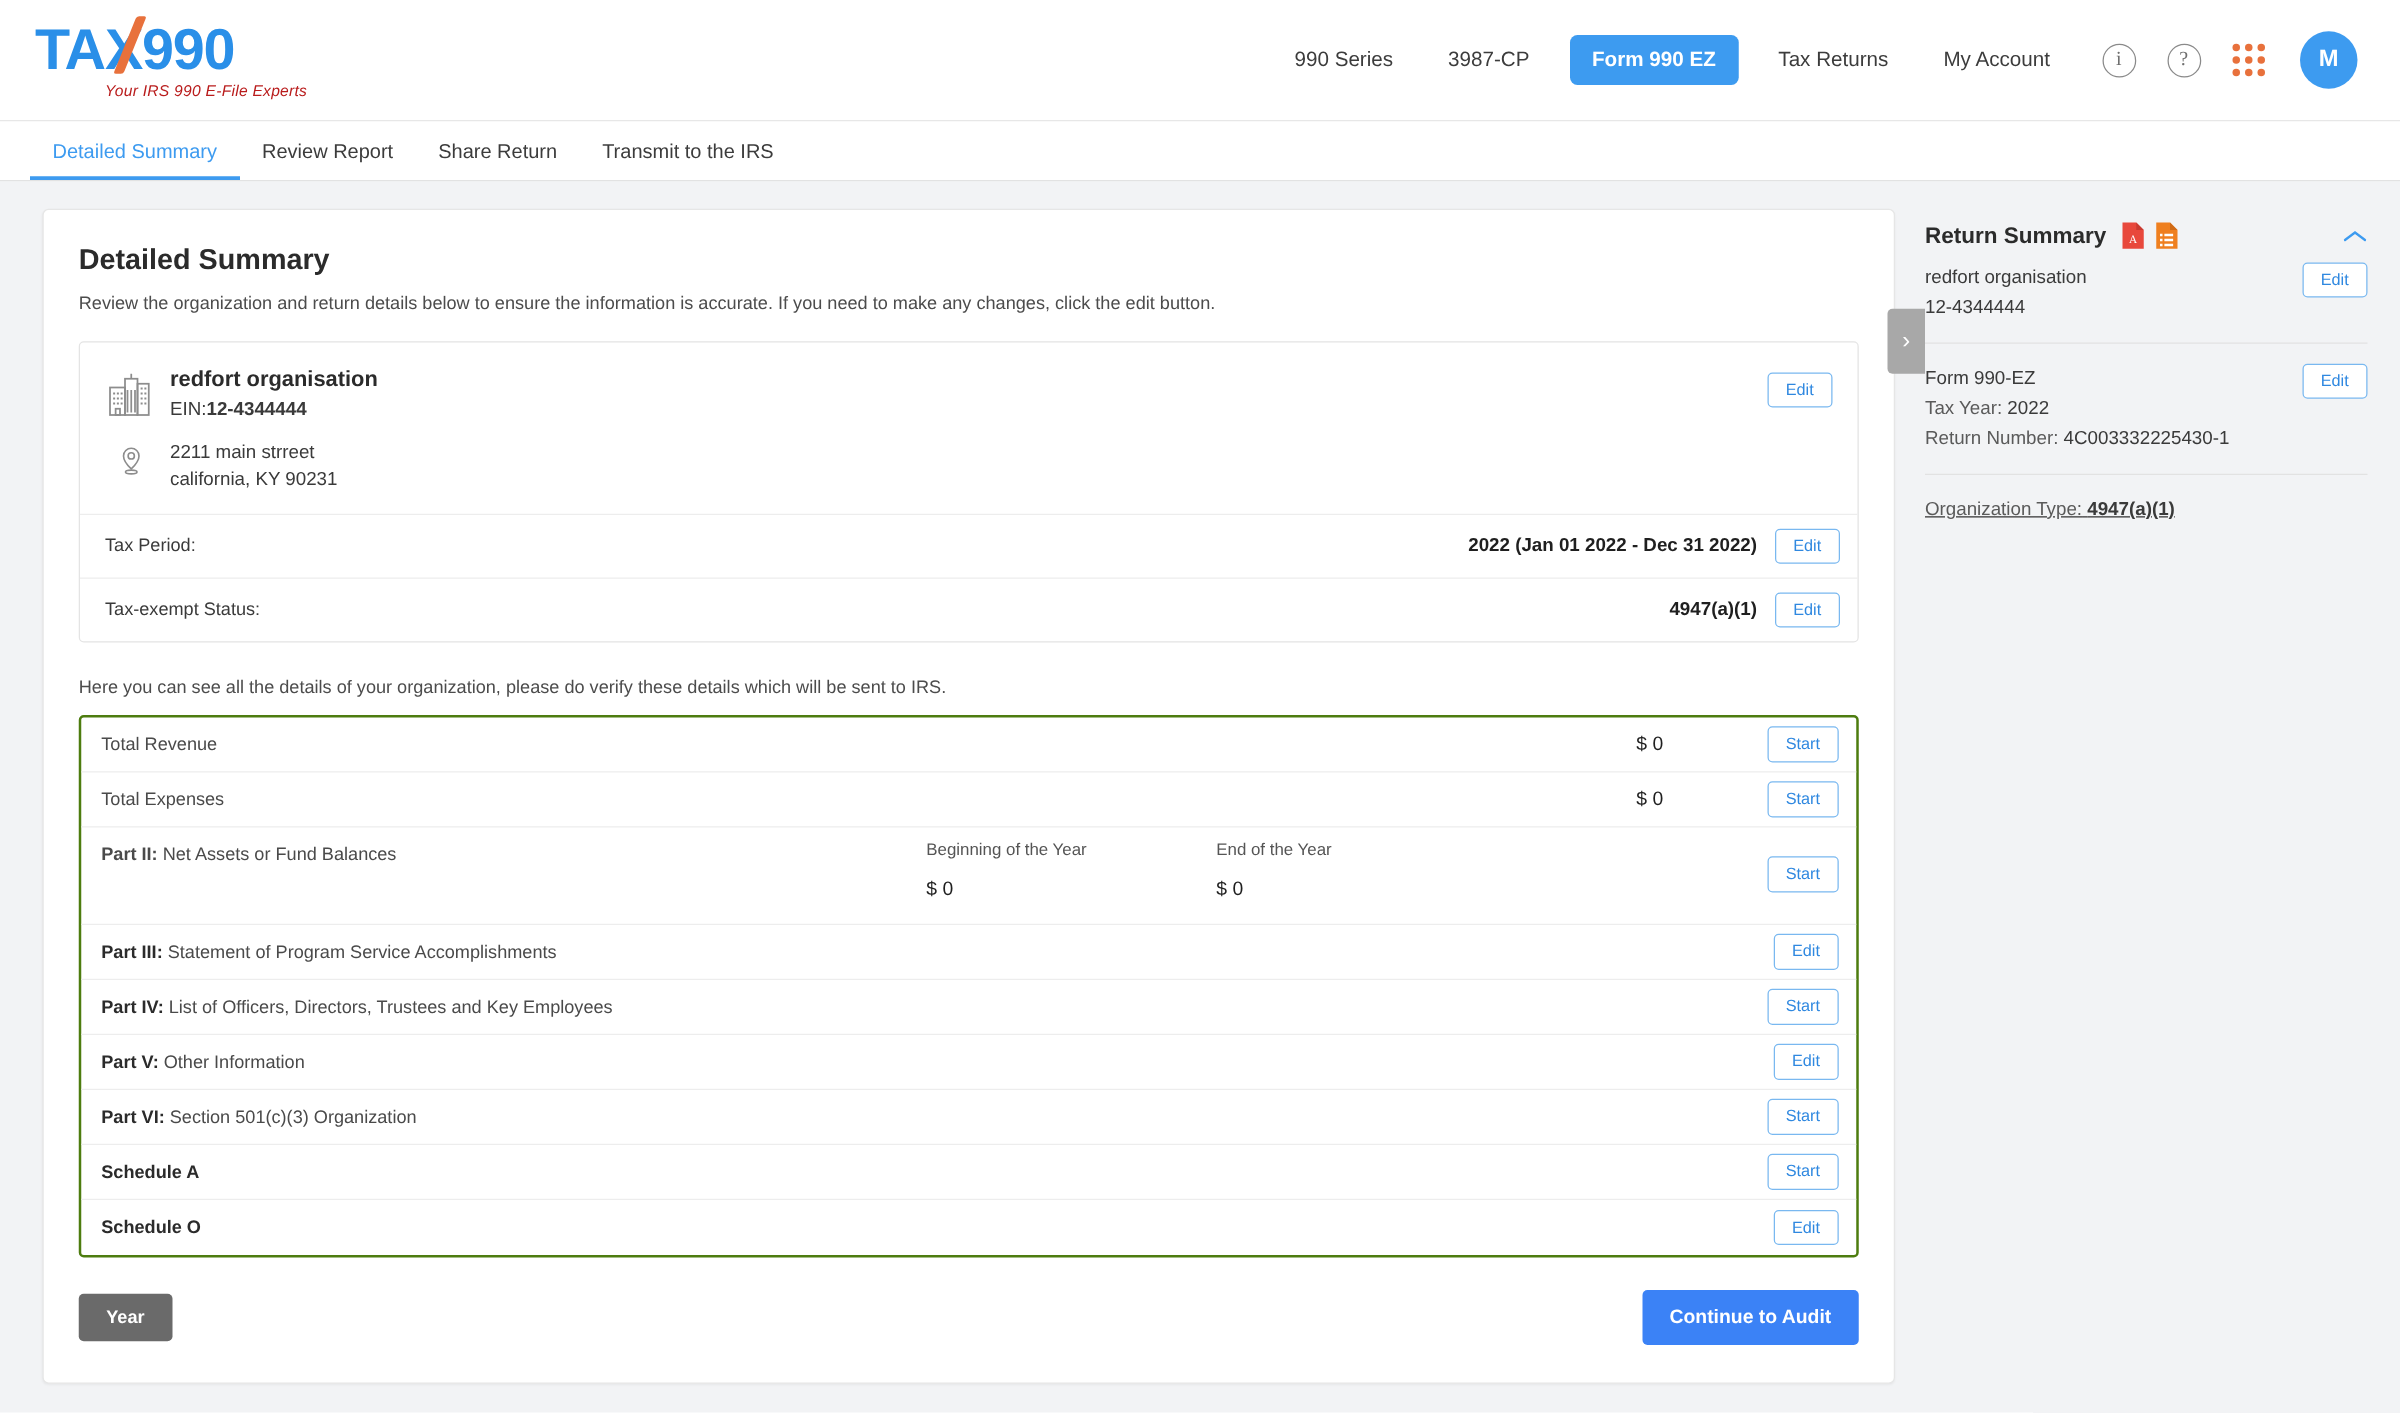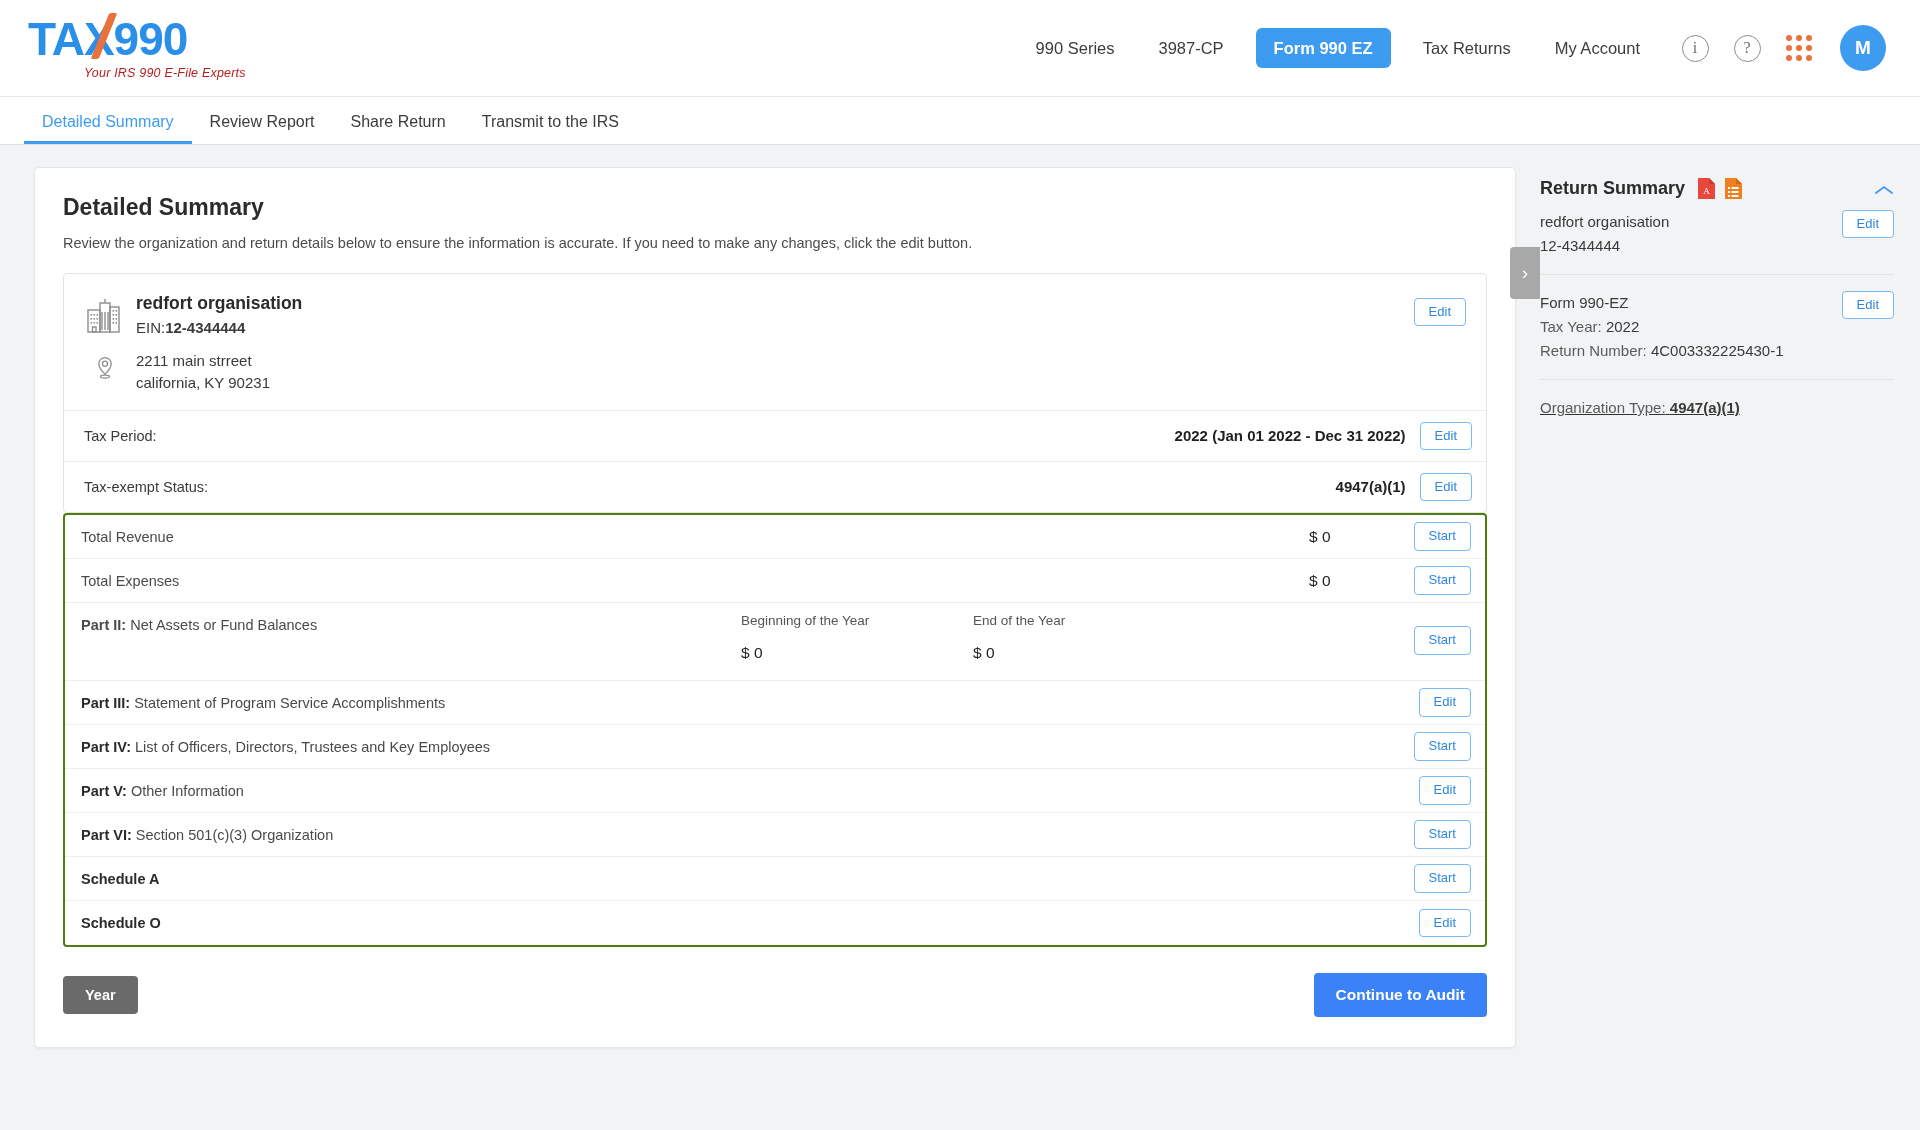--- a/index.html
+++ b/index.html
@@ -288,20 +288,21 @@
           <div class="val">2022 (Jan 01 2022 - Dec 31 2022)</div>
           <button class="btn-edit">Edit</button>
         </div>
         <div class="org-row">
           <div class="lbl">Tax-exempt Status:</div>
           <div class="val">4947(a)(1)</div>
           <button class="btn-edit">Edit</button>
         </div>
       </div>
 
+      <div class="mid-note">Here you can see all the details of your organization, please do verify these details which will be sent to IRS.</div>
 
       <div class="detail-table">
 
         <div class="d-row">
           <div class="d-label">Total Revenue</div>
           <div class="d-spacer"></div>
           <div class="d-amount">$ 0</div>
           <div class="d-btnwrap">
               <button class="btn-start">Start</button>
             </div>

